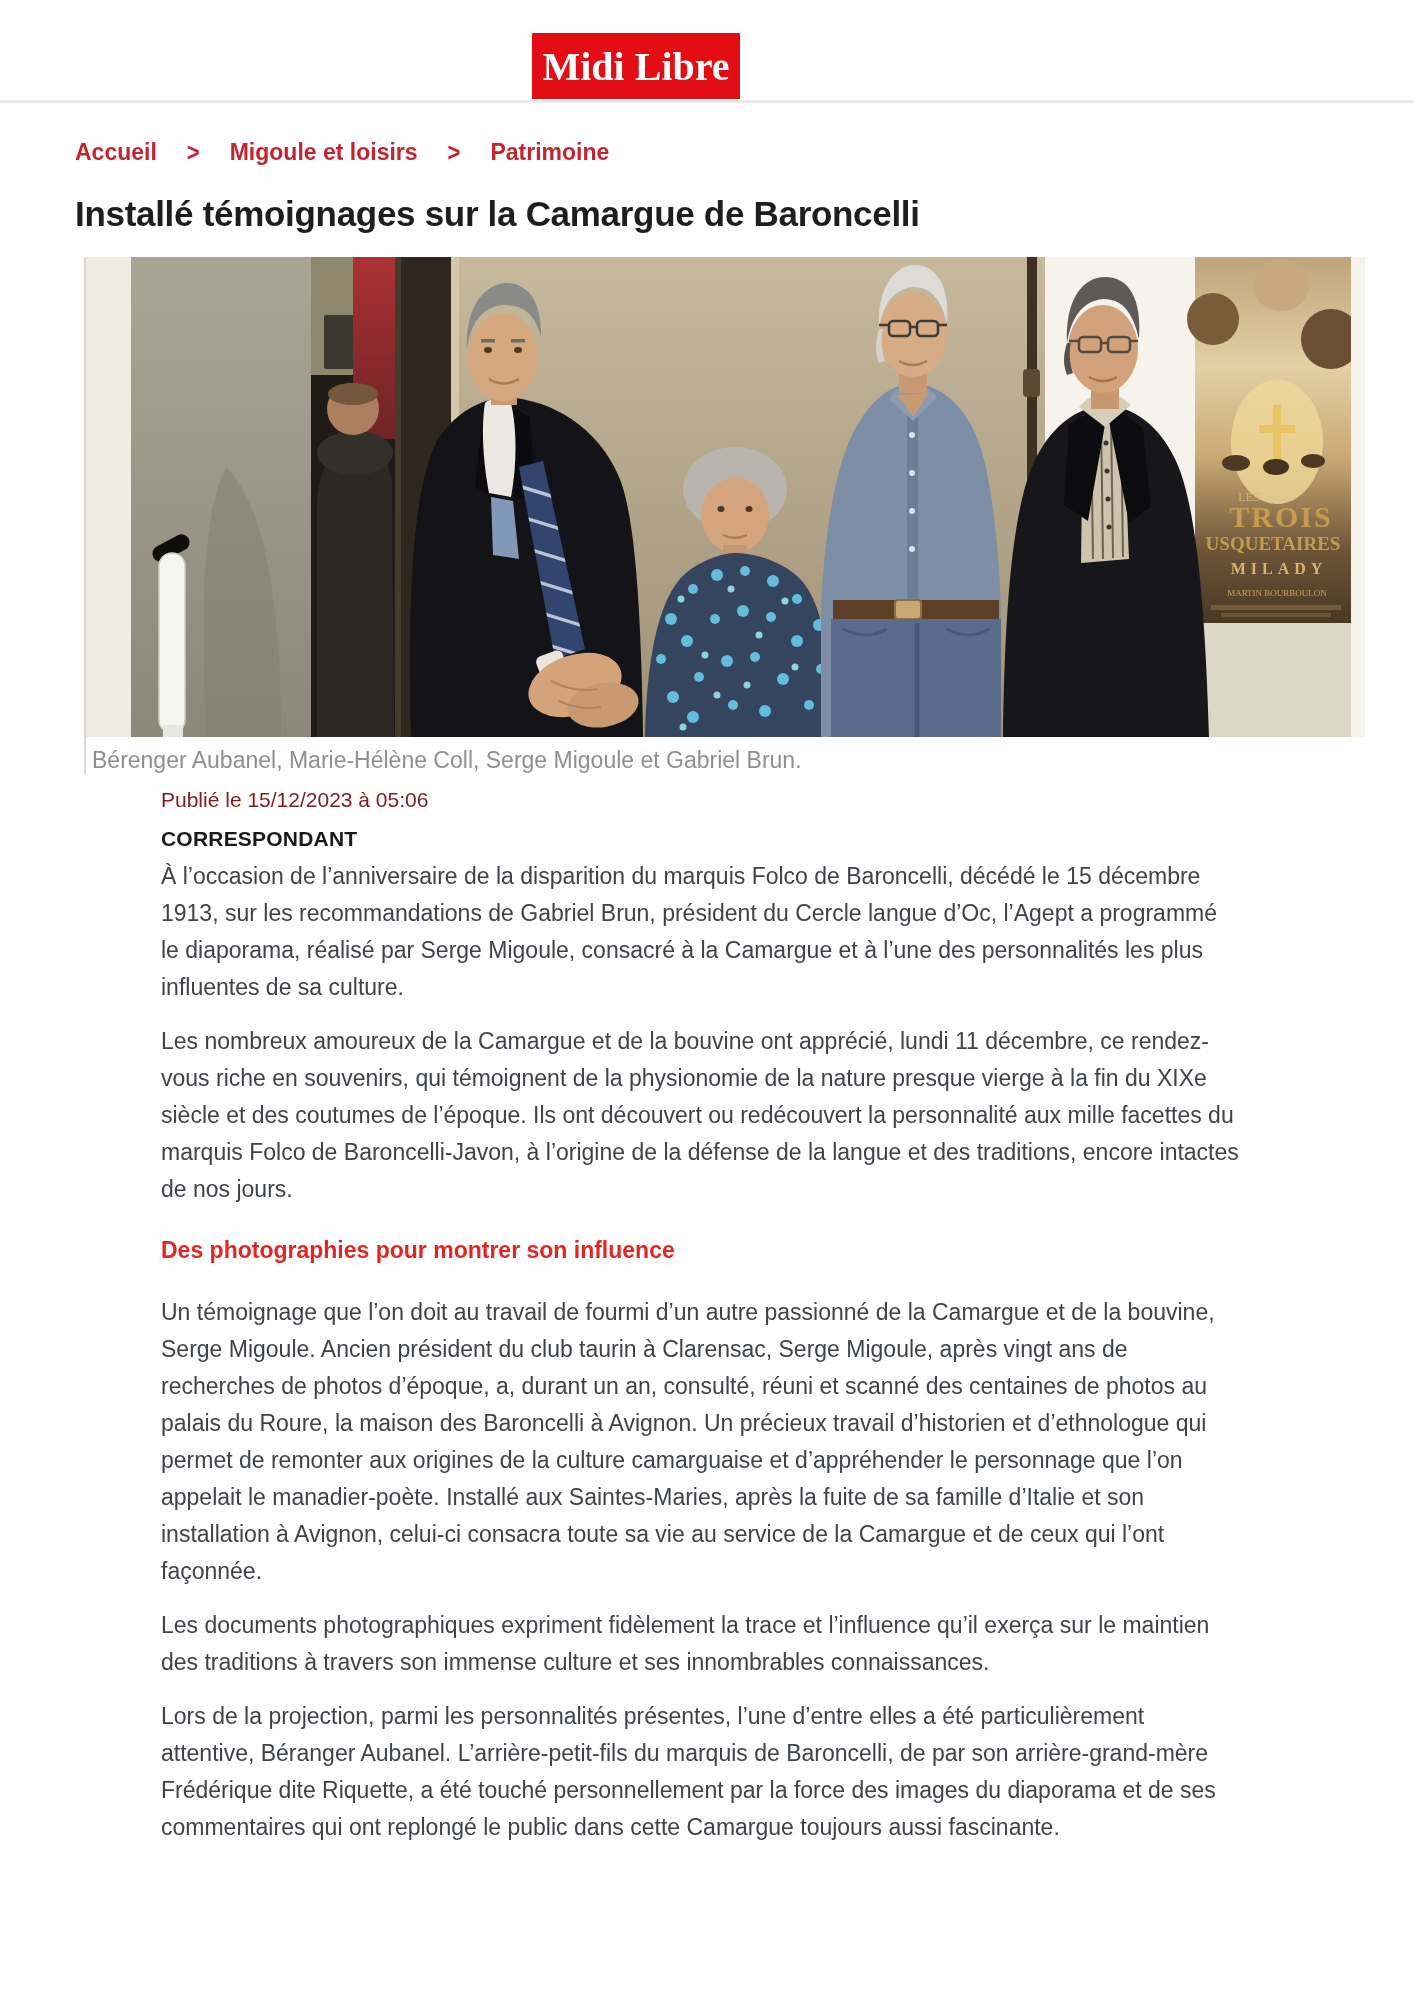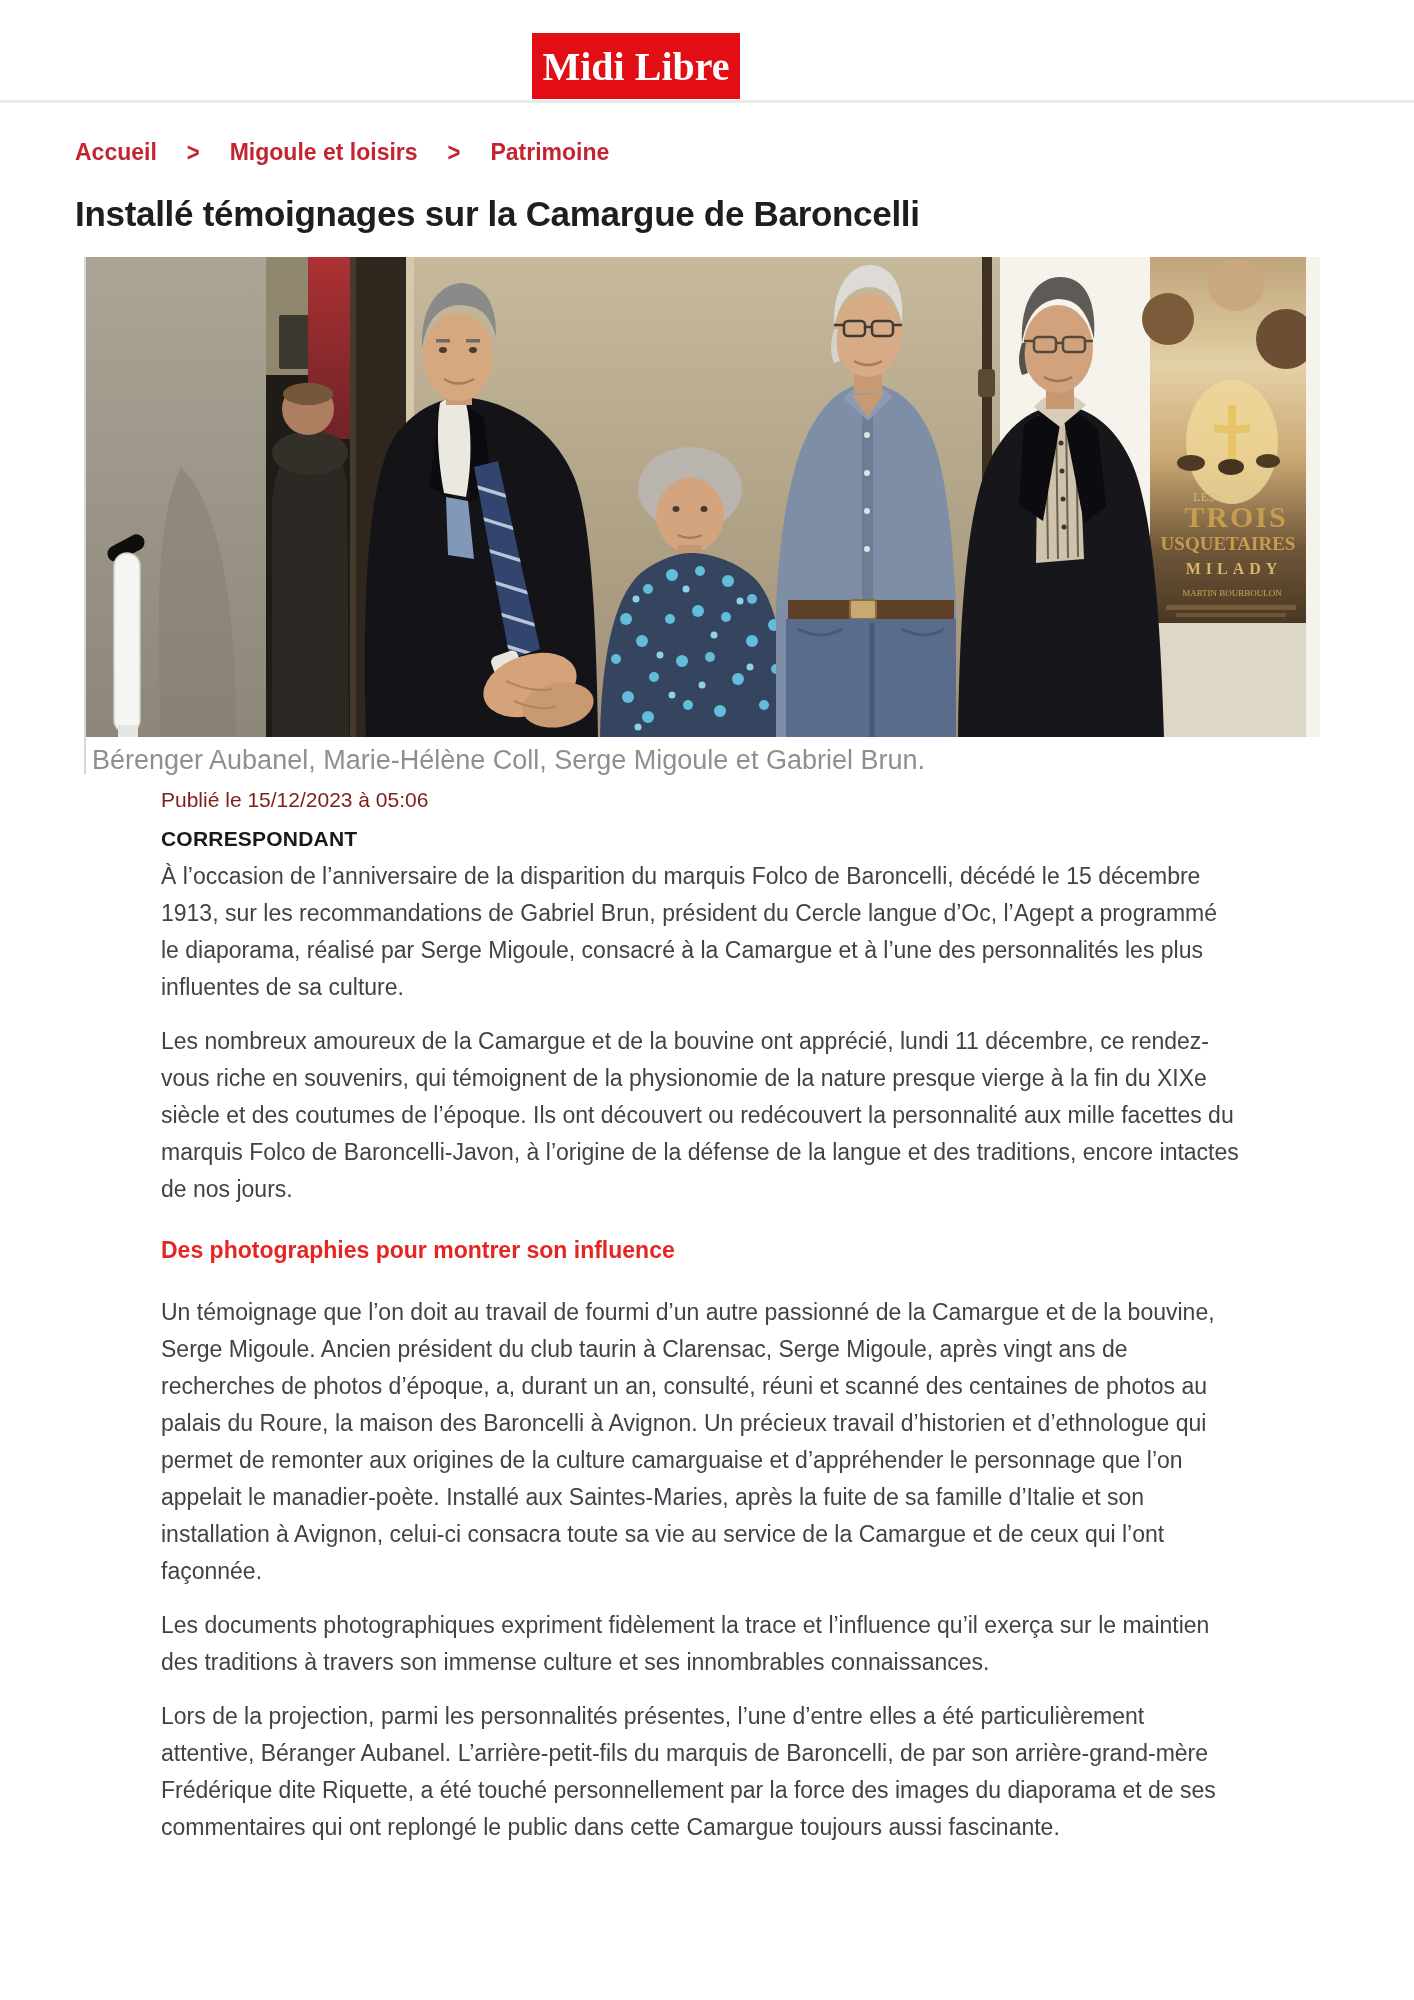--- a/index.html
+++ b/index.html
@@ -30,24 +30,24 @@
   .breadcrumb .sep { color:var(--breadcrumb_red,#c3242f); font-weight:700; font-size:22px; transform:scaleY(1.15); }
   h1.title {
     position:absolute; left:75px; top:192px; width:1270px; margin:0;
     font-size:35px; line-height:44px; font-weight:700; letter-spacing:-0.3px;
     color:var(--title_black,#1e1e1c);
   }
   figure.photo-figure {
     position:absolute; left:84px; top:257px; margin:0; width:1234px;
     border-left:2px solid #d9d8d5;
   }
-  .photo { width:1234px; height:480px; background:#efece4; }
+  .photo { width:1234px; height:480px; background:#efece4;padding-left:45px; }
   .photo svg { display:block; }
   figcaption {
-    color:var(--caption_gray,#8f8f8f); font-size:27px; line-height:28px;
+    color:var(--caption_gray,#8f8f8f); font-size:23px; line-height:28px;
     padding:9px 0 0 6px;
   }
   .meta { position:absolute; left:161px; top:788px; }
   .published { font-size:21px; color:#7f1d1d; margin-bottom:15px; }
   .author { font-size:21px; font-weight:700; color:#191919; letter-spacing:0.2px; }
   .body-text {
     position:absolute; left:161px; top:858px; width:1080px;
     font-size:23px; line-height:37px; color:var(--body_text,#3f4347);
   }
   .body-text p { margin:0 0 17px; }

